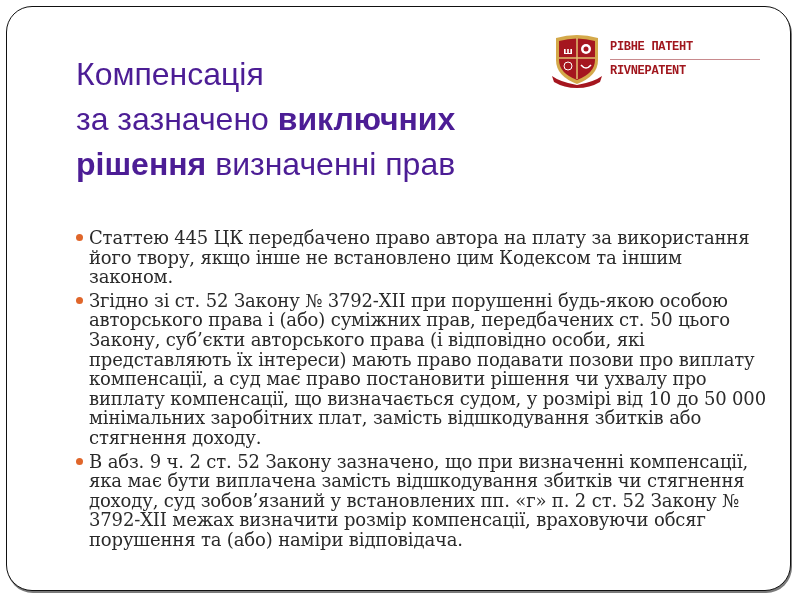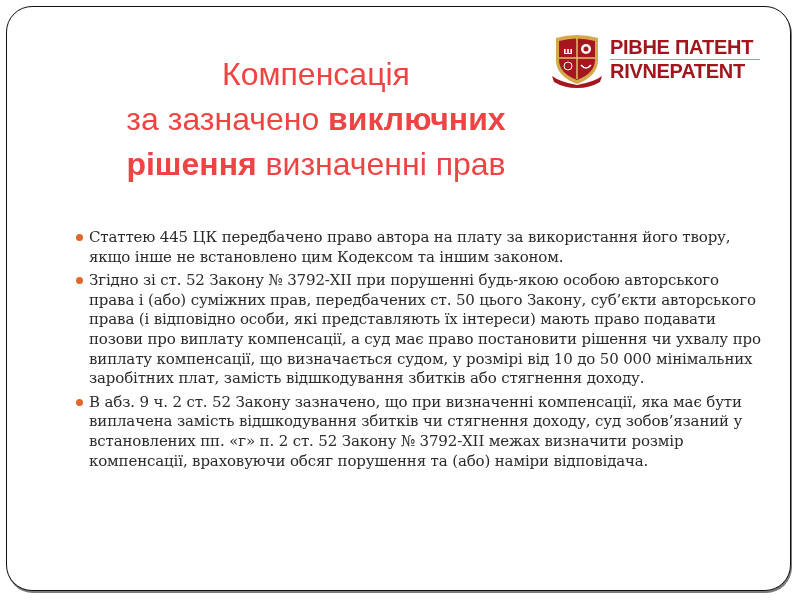--- a/index.html
+++ b/index.html
@@ -8,39 +8,38 @@
     font-family: "Liberation Sans", sans-serif;
   }
   .slide {
     position: absolute; left: 6px; top: 6px; width: 785px; height: 585px;
     border: 1px solid #111; border-radius: 26px; background: #fff;
     box-shadow: 1px 2px 0 #7a7a7a;
     box-sizing: border-box;
   }
   .title {
     position: absolute; left: 76px; top: 52px; width: 480px;
-    color: #ef4444; font-size: 32px; line-height: 45px; font-weight: normal;
+    color: #4c1d95; font-size: 32px; line-height: 45px; font-weight: normal;
     margin: 0;
-    text-align: center;
   }
   .title b { font-weight: bold; }
   .logo {
     position: absolute; left: 550px; top: 32px; width: 210px; height: 56px;
   }
   .crest { position: absolute; left: 0; top: 0; width: 54px; height: 56px; }
   .logo-text {
     position: absolute; left: 60px; top: 4px; width: 150px;
-    color: #a0161d; font-family: Liberation Sans, sans-serif; font-weight: bold;
-    font-size: 20px; line-height: 22px; letter-spacing: -0.3px;
+    color: #a0161d; font-family: Liberation Mono, monospace; font-weight: bold;
+    font-size: 12px; line-height: 22px; letter-spacing: -0.3px;
   }
   .logo-text .l1 { display: block; border-bottom: 1px solid #c88a8d; padding-bottom: 1px; }
   .logo-text .l2 { display: block; }
   .body {
     position: absolute; left: 76px; top: 228px; width: 690px;
-    font-family: "DejaVu Serif", serif; font-size: 15px; line-height: 19.6px; color: #2a2a2a;
+    font-family: "DejaVu Serif", serif; font-size: 18px; line-height: 19.6px; color: #2a2a2a;
     letter-spacing: -0.15px;
   }
   .body ul { list-style: none; margin: 0; padding: 0; }
   .body li { position: relative; padding-left: 13px; margin-bottom: 4px; }
   .bullet {
     position: absolute; left: 0; top: 6px; width: 7px; height: 7px; border-radius: 50%;
     background: #e0662a;
   }
 </style>
 </head>

